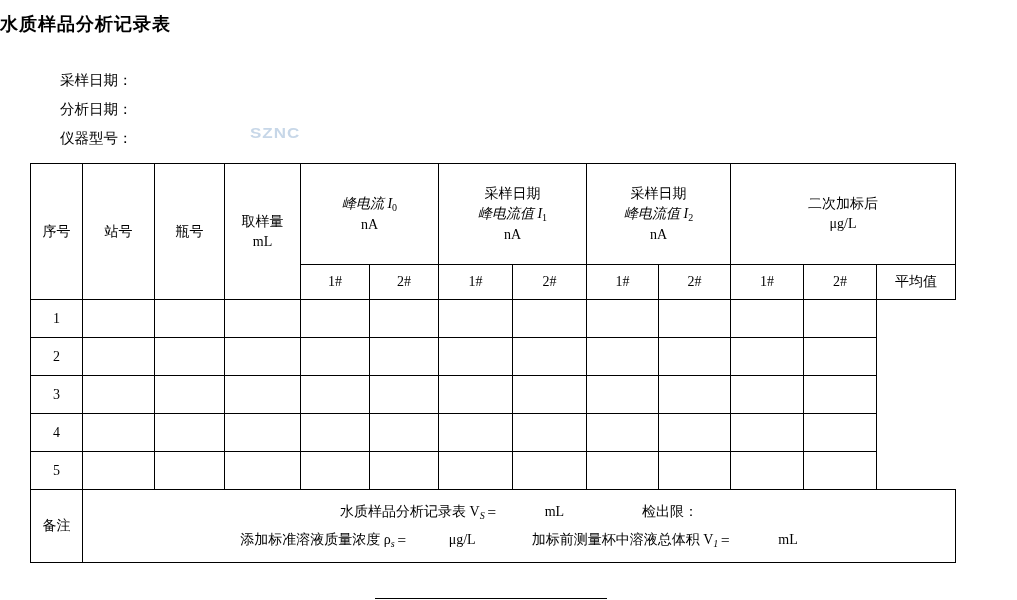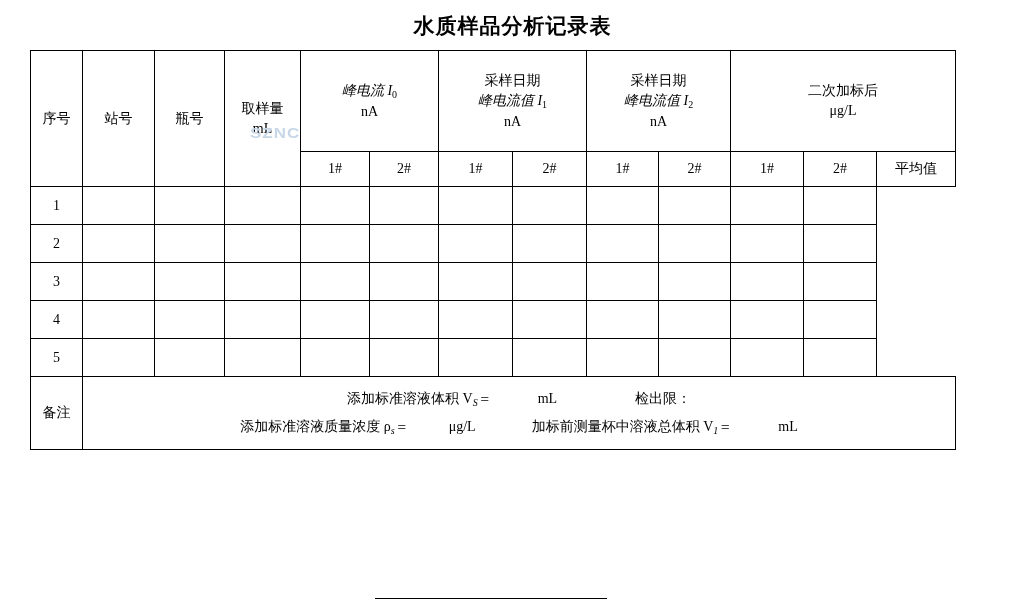--- a/index.html
+++ b/index.html
@@ -15,28 +15,26 @@
     position: relative;
     overflow: hidden;
   }
   .page {
     position: relative;
     width: 1017px;
     height: 600px;
     box-sizing: border-box;
   }
   .doc-title {
-    text-align: center;
-    font-size: 21px;
+    font-size: 18px;
     font-weight: bold;
     letter-spacing: 1px;
     margin-top: 12px;
     margin-bottom: 0;
     font-family: "Liberation Sans", "DejaVu Sans", sans-serif;
-    margin-left: 8px;
   }
   .meta-block {
     margin-top: 30px;
     margin-left: 60px;
     font-size: 14.5px;
     line-height: 29px;
   }
   .meta-line {
     white-space: nowrap;
   }
@@ -111,20 +109,31 @@
   }
   .lbl { display: inline-block; }
 </style>
 </head>
 <body>
 
 <div class="page">
 
   <div class="doc-title">水质样品分析记录表</div>
 
+  <div class="meta-block">
+    <div class="meta-line">
+      <span class="lbl">采样日期：</span><span></span>
+    </div>
+    <div class="meta-line">
+      <span class="lbl">分析日期：</span><span></span>
+    </div>
+    <div class="meta-line">
+      <span class="lbl">仪器型号：</span><span></span>
+    </div>
+  </div>
 
   <div class="watermark">SZNC</div>
 
   <table class="rec">
     <colgroup>
       <col style="width:52px">
       <col style="width:72px">
       <col style="width:70px">
       <col style="width:76px">
       <col style="width:69px">
@@ -245,21 +254,21 @@
         <td></td>
         <td></td>
         <td></td>
         <td></td>
         <td></td>
       </tr>
       <tr class="note-row">
         <td>备注</td>
         <td class="note-cell" colspan="12">
           <div class="note-line">
-            <span>添加标准溶液体积 V</span><sub class="ital">S</sub><span>＝</span><span class="gap-a"></span><span>mL</span><span class="gap-b"></span><span>检出限：</span>
+            <span>水质样品分析记录表 V</span><sub class="ital">S</sub><span>＝</span><span class="gap-a"></span><span>mL</span><span class="gap-b"></span><span>检出限：</span>
           </div>
           <div class="note-line">
             <span>添加标准溶液质量浓度 ρ</span><sub class="ital">s</sub><span>＝</span><span class="gap-c"></span><span>μg/L</span><span class="gap-d"></span><span>加标前测量杯中溶液总体积 V</span><sub class="ital">1</sub><span>＝</span><span class="gap-a"></span><span>mL</span>
           </div>
         </td>
       </tr>
     </tbody>
   </table>
 
   <div class="bottom-rule"></div>

